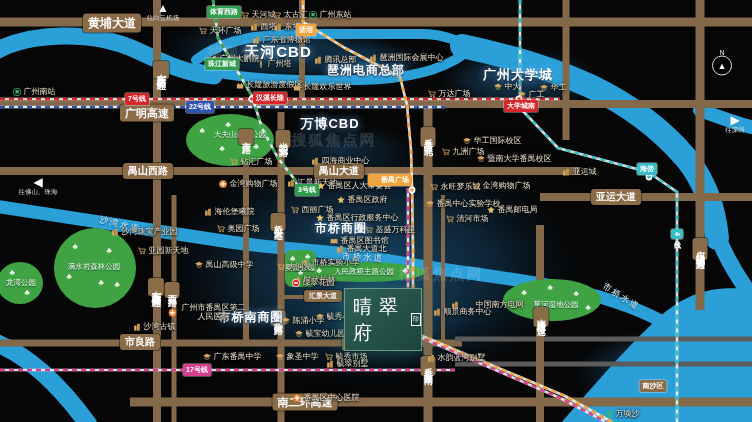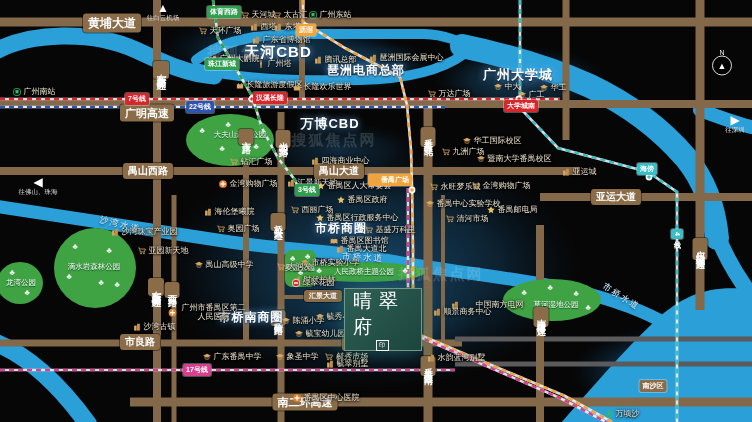--- a/index.html
+++ b/index.html
@@ -31,22 +31,22 @@
   .tree{position:absolute;transform:translate(-50%,-50%);color:rgba(255,255,255,.9);font-size:8px;}
   .arrow{position:absolute;transform:translate(-50%,-50%);display:flex;flex-direction:column;
        align-items:center;color:#ddd;font-size:6.5px;white-space:nowrap;}
   .arrow .g{font-size:12px;color:#fff;line-height:1;}
   .compass{position:absolute;transform:translate(-50%,-50%);display:flex;flex-direction:column;
        align-items:center;color:#eee;}
   .compass .n{font-size:7px;}
   .compass .c{width:18px;height:18px;border:1px solid #ddd;border-radius:50%;background:rgba(0,0,0,.55);
        display:flex;align-items:center;justify-content:center;font-size:9px;color:#fff;}
   .project{position:absolute;background:linear-gradient(135deg,#2e6055,#1c453d);
-       border:1px solid #73988a;display:flex;align-items:center;justify-content:center;
-       color:#fff;box-shadow:0 0 18px rgba(45,125,110,.55);flex-direction:column;}
+       border:1px solid #73988a;display:flex;align-items:center;justify-content:space-between;
+       color:#fff;box-shadow:0 0 18px rgba(45,125,110,.55);}
   .pname{font-family:"DejaVu Serif","Liberation Serif",serif;font-size:19px;letter-spacing:7px;margin-left:8px;}
   .pseal{width:11px;height:11px;border:1px solid #fff;font-size:6px;display:flex;align-items:center;
        justify-content:center;margin-left:-2px;}
   .bigwm{position:absolute;right:1px;bottom:28px;color:#fff;font-size:29px;font-weight:bold;
        white-space:nowrap;text-shadow:2px 2px 0 #000,-2px 2px 5px #000,0 0 7px #000;}
 </style>
 </head>
 <body>
 
 <div id="map">
@@ -512,21 +512,21 @@
           <use href="#sym-school"></use>
         </svg>
         <span>毓宝幼儿园</span>
       </div>
       <div class="poi" style="left: 297px; top: 357px; position: absolute;">
         <svg width="9" height="9" class="pico">
           <use href="#sym-school"></use>
         </svg>
         <span>象圣中学</span>
       </div>
-      <div class="poi" style="left: 346px; top: 357px; position: absolute; font-style: italic;">
+      <div class="poi" style="left: 346px; top: 357px; position: absolute;">
         <svg width="9" height="9" class="pico">
           <use href="#sym-cart"></use>
         </svg>
         <span>毓秀市场</span>
       </div>
       <div class="poi" style="left: 347px; top: 364px; position: absolute;">
         <svg width="9" height="9" class="pico">
           <use href="#sym-building"></use>
         </svg>
         <span>毓翠别墅</span>

